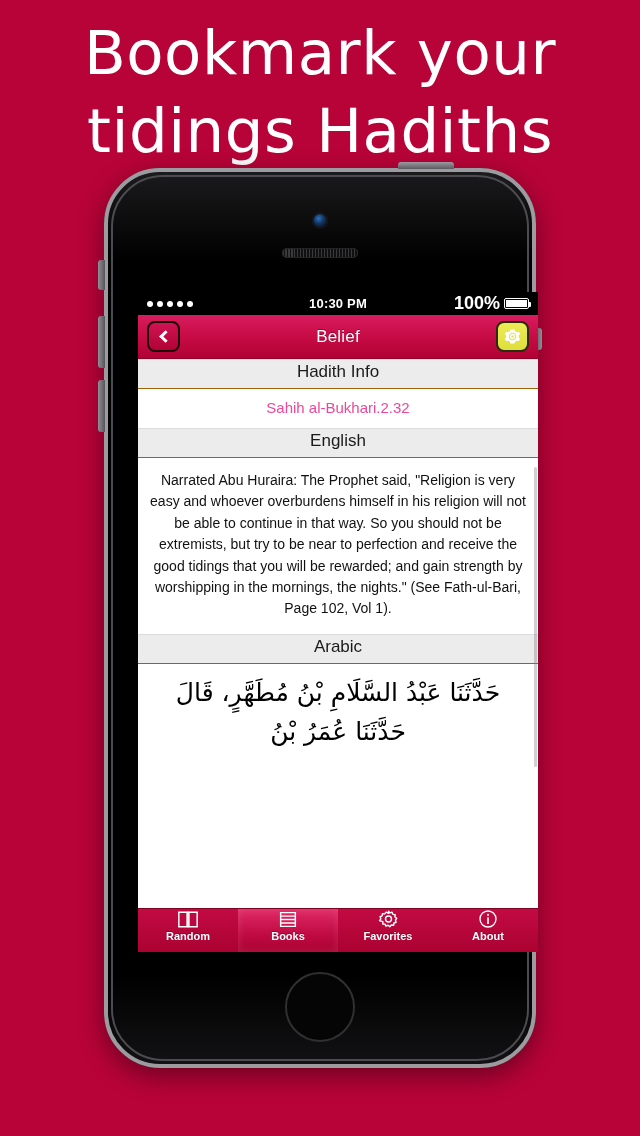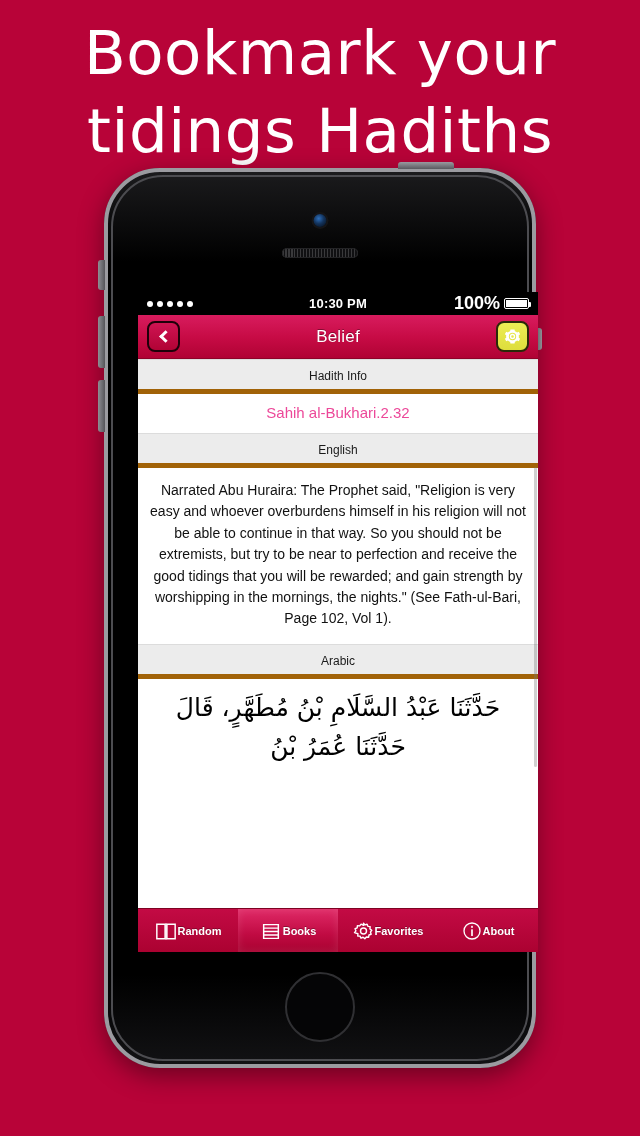--- a/index.html
+++ b/index.html
@@ -157,24 +157,24 @@
   }
 
   
   .content{
     flex:1 1 auto; background:#fff; overflow:hidden;
     position:relative;
   }
   .sec-header{
     background:#ececec;
     border-top:1px solid #dcdcdc;
-    border-bottom:5px solid #a16207;
+    border-bottom:1px solid #a16207;
     text-align:center;
-    font-size:12px; color:#1a1a1a;
-    padding:9px 0 6px;
+    font-size:17px; color:#1a1a1a;
+    padding:2px 0 6px;
   }
   .sec-body{
     text-align:center; color:#ec4899;
     padding:11px 12px 13px;
     font-size:15px; line-height:1.0;
   }
   .eng-body{
     text-align:center; color:#111;
     padding:12px 11px 14px;
     font-size:14px; line-height:1.53;
@@ -195,22 +195,22 @@
   }
 
   
   .tabbar{
     height:44px; flex:0 0 44px;
     background:linear-gradient(180deg,#c30a44 0%,#ab0231 100%);
     border-top:1px solid #7d0222;
     display:flex;
   }
   .tab{
-    flex:1 1 0; display:flex; 
-    align-items:center; justify-content:center; gap:1px;
+    flex:1 1 0; display:flex; flex-direction:column;
+    align-items:center; gap:1px;
     cursor:pointer; position:relative;
   }
   .tab.selected{
     background:linear-gradient(180deg,#e02a67 0%,#c00a42 60%,#a80230 100%);
     box-shadow:inset 0 0 10px rgba(255,255,255,0.12);
   }
   .tab-label{
     color:#fff; font-size:11px; font-weight:bold;
     text-shadow:0 -1px 0 rgba(0,0,0,0.3);
   }

